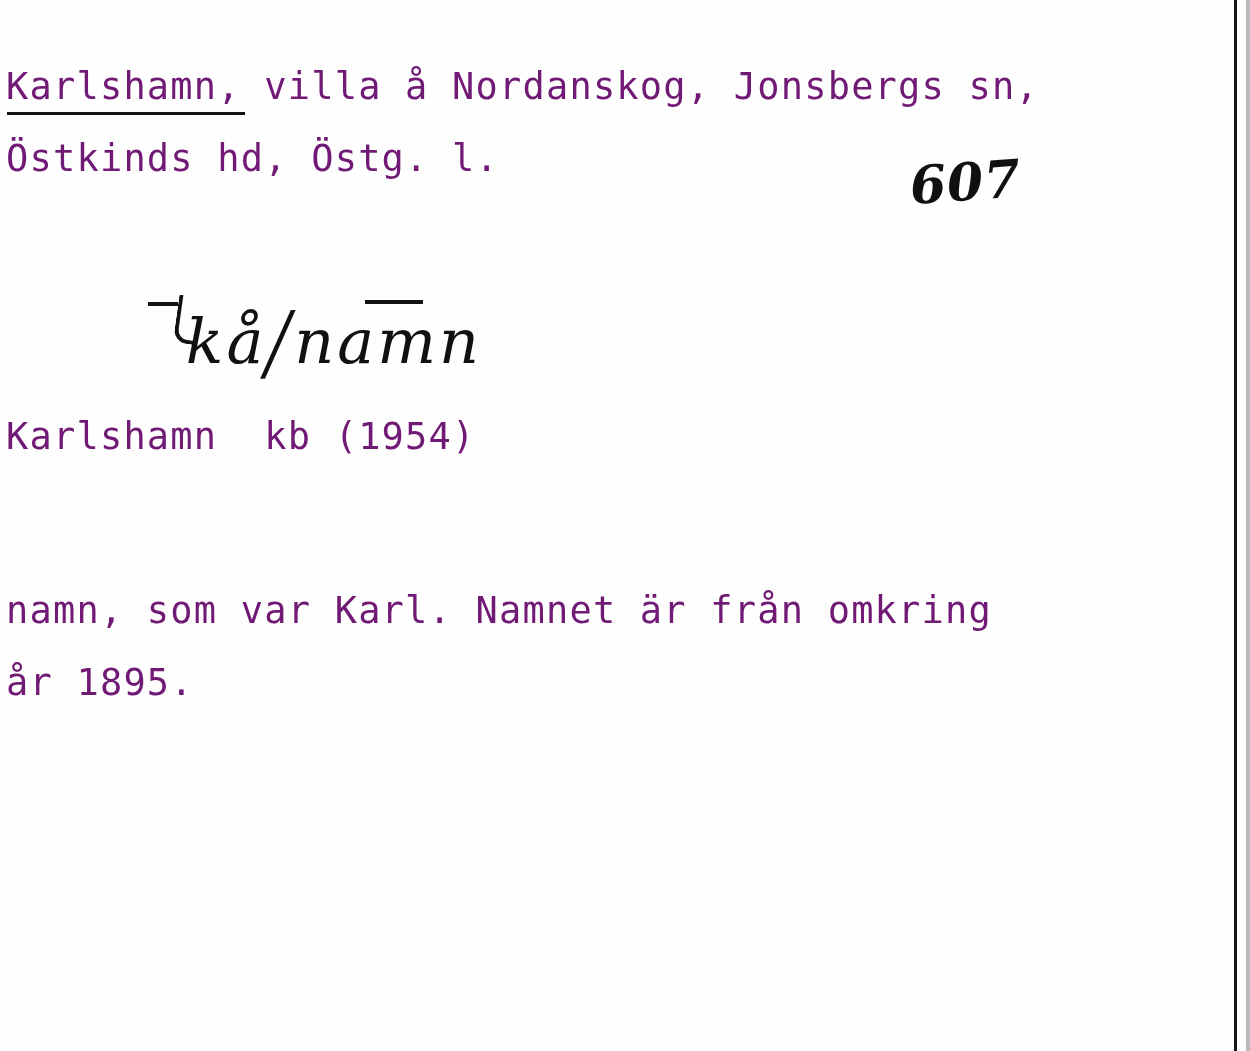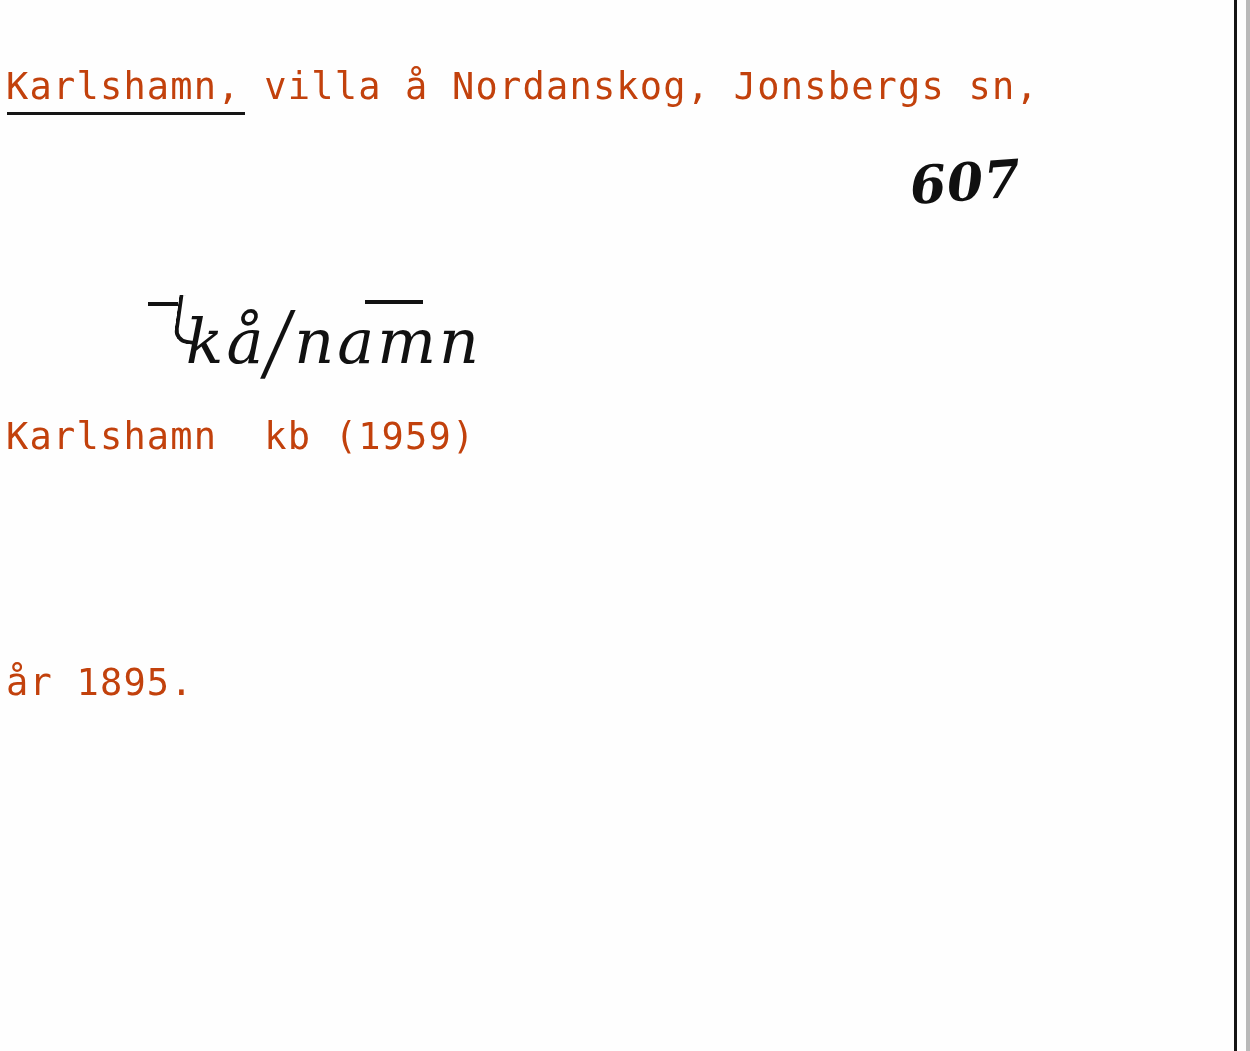--- a/index.html
+++ b/index.html
@@ -44,21 +44,21 @@
     background: #b9b9b9;
   }
 
   .typed {
     position: absolute;
     font-family: "DejaVu Sans Mono", monospace;
     font-size: 37px;
     letter-spacing: 1.2px;
     line-height: 1.0;
     white-space: pre;
-    color: #c2410c;
+    color: #701a75;
   }
 
   #headword-line1 { left: 6px;  top: 68px; }
   #headword-line2 { left: 6px;  top: 140px; }
 
   
   #headword-underline {
     position: absolute;
     left: 7px;
     top: 112px;
@@ -136,31 +136,33 @@
 </style>
 </head>
 <body>
 
 <div id="card">
 
   <div id="headword-line1" class="typed">Karlshamn, villa å Nordanskog, Jonsbergs sn,</div>
 
   <div id="headword-underline"></div>
 
+  <div id="headword-line2" class="typed">Östkinds hd, Östg. l.</div>
 
   <div id="serial">607</div>
 
   <div id="phonetic">
     <span>kå</span><span class="slash">/</span><span>namn</span>
   </div>
   <div id="phon-mark-1"></div>
   <div id="phon-mark-2"></div>
   <div id="phon-tail"></div>
 
-  <div id="catchword-line" class="typed">Karlshamn  kb (1959)</div>
+  <div id="catchword-line" class="typed">Karlshamn  kb (1954)</div>
 
 
+  <div id="body-line2" class="typed">namn, som var Karl. Namnet är från omkring</div>
 
   <div id="body-line3" class="typed">år 1895.</div>
 
   <div id="card-right-edge"></div>
   <div id="card-right-edge-2"></div>
 </div>
 
 </body></html>

